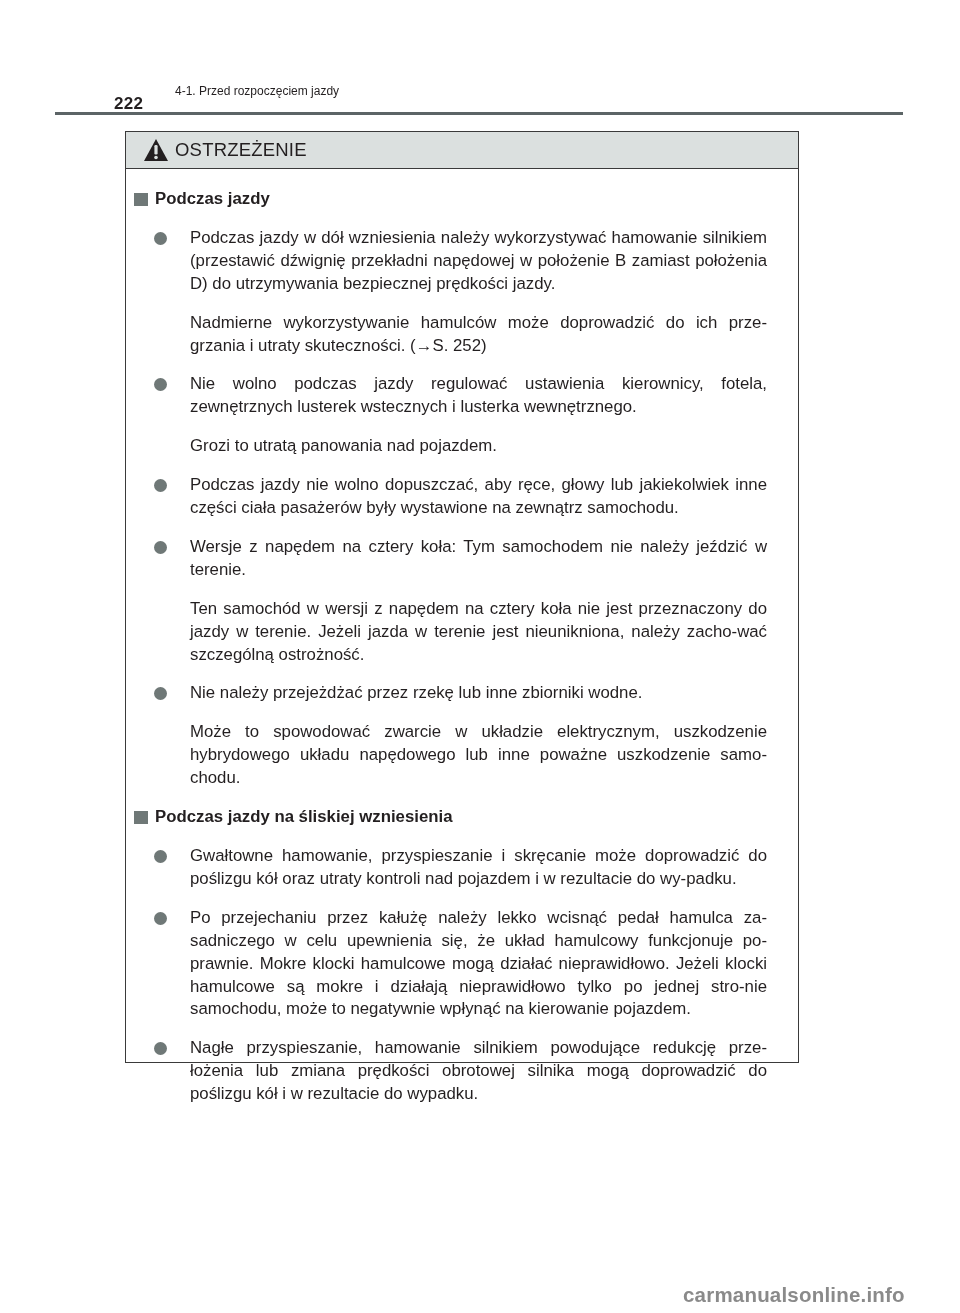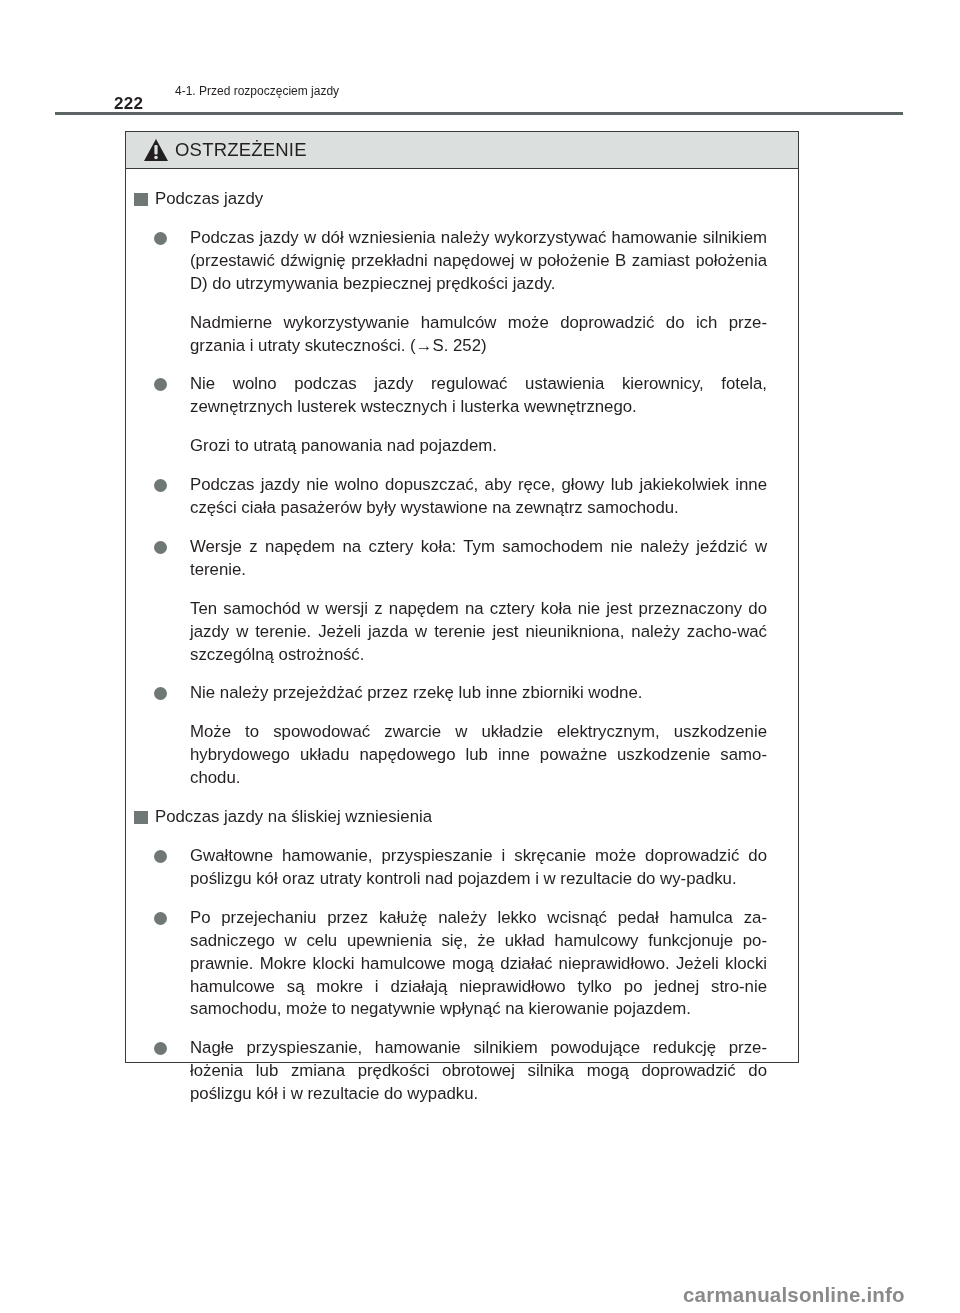--- a/index.html
+++ b/index.html
@@ -17,21 +17,21 @@
     }
     .warning-header {
       height: 37px; background: #dbe0df; border-bottom: 1.5px solid #3a3a3a;
       display: flex; align-items: center; padding-left: 17px; box-sizing: border-box;
     }
     .warning-icon { width: 26px; height: 24px; margin-right: 6px; display: inline-block; }
     .warning-title { font-size: 18.5px; color: #231f20; letter-spacing: 0.2px; text-align: right; }
     .warning-body { padding: 10px 15px 0 8px; font-size: 16.8px; line-height: 22.9px; }
     .intro p { margin: 0; }
     .section { margin-top: 9px; }
-    .section-heading { display: flex; align-items: center; font-weight: normal; font-size: 16.8px; height: 22.9px; }
+    .section-heading { display: flex; align-items: center; font-weight: bold; font-size: 16.8px; height: 22.9px; }
     .square { width: 14px; height: 13px; background: #6f7877; margin-right: 7px; flex: none; }
     .bullet { position: relative; padding-left: 40px; margin-top: 9px; text-align: justify; }
     .bullet::before {
       content: ""; position: absolute; left: 20px; top: 5px; width: 13px; height: 13px;
       border-radius: 50%; background: #6f7877;
     }
     .bullet p { margin: 16px; text-align: justify; text-align-last: left; }
     .watermark { position: absolute; left: 683px; top: 1283px; font-size: 20.5px; color: #8a8a8a; letter-spacing: 0.2px; font-weight: bold; }
   </style>
 </head>

